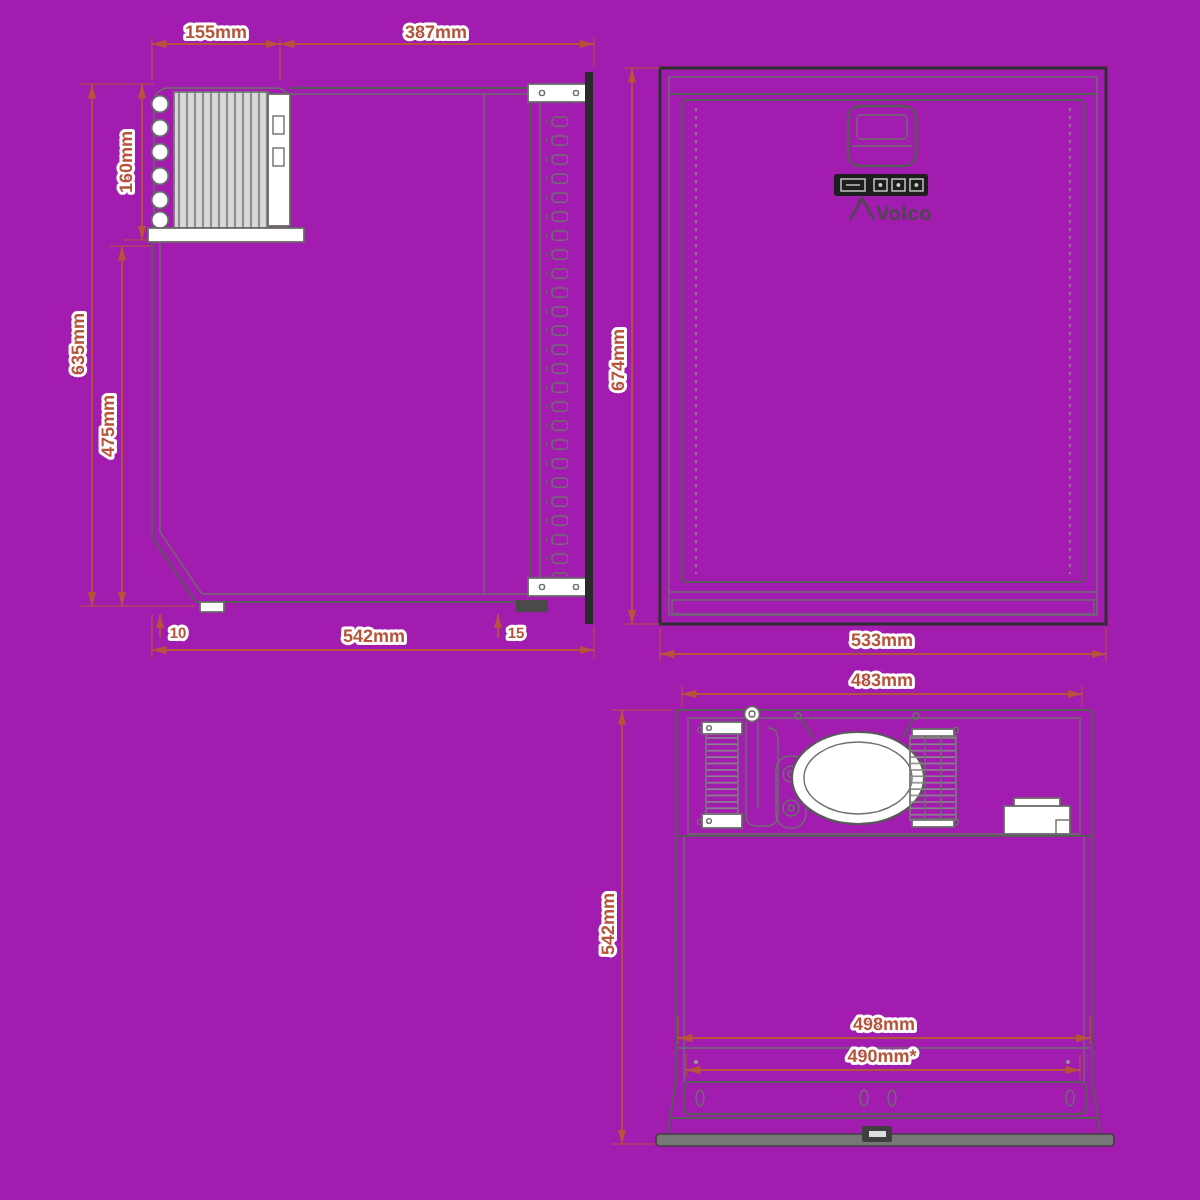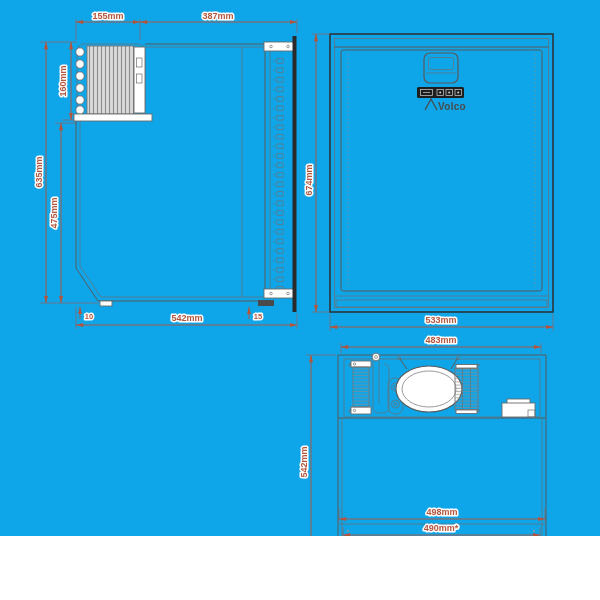--- a/index.html
+++ b/index.html
@@ -1,16 +1,16 @@
 <!DOCTYPE html>
 <html><head>
 <meta charset="utf-8">
 <style>
   html,body{margin:0;padding:0;background:#ffffff;}
-  .stage{position:relative;width:600px;height:536px;background:#0ea5e9;overflow:hidden;
+  .stage{position:relative;width:600px;height:600px;background:#a21caf;overflow:hidden;
          font-family:"Liberation Sans",sans-serif;}
   svg{display:block}
   .s1{stroke:#5a5a5a;stroke-width:1;fill:none}
   .s2{stroke:#6e6e6e;stroke-width:0.7;fill:none}
   .sd{stroke:#2e2e2e;stroke-width:1.5;fill:none}
   .fw{fill:#ffffff;stroke:#6a6a6a;stroke-width:0.9}
   .dash{stroke:#8f8f8f;stroke-width:0.8;fill:none;stroke-dasharray:1.6 2.4}
   .dl{stroke:#b5543b;stroke-width:0.9;fill:none}
   .ext{stroke:#b5543b;stroke-width:0.55;fill:none}
   text.dim{font:bold 9px "Liberation Sans",sans-serif;fill:#b5543b;text-anchor:middle;

